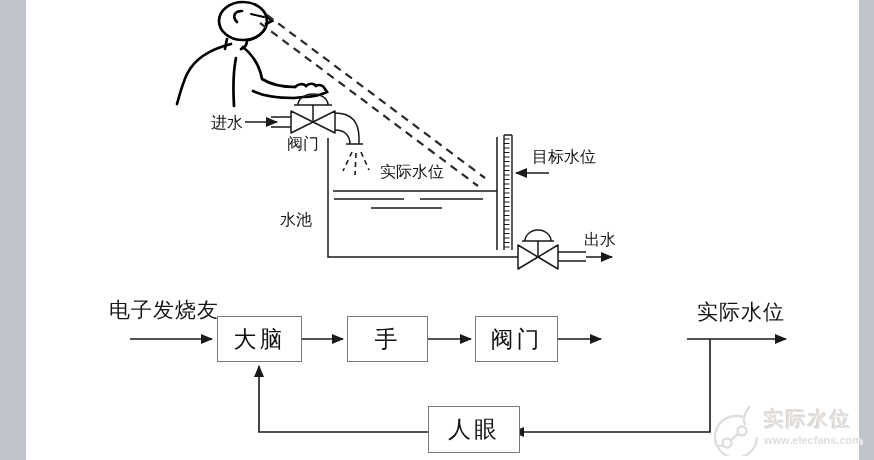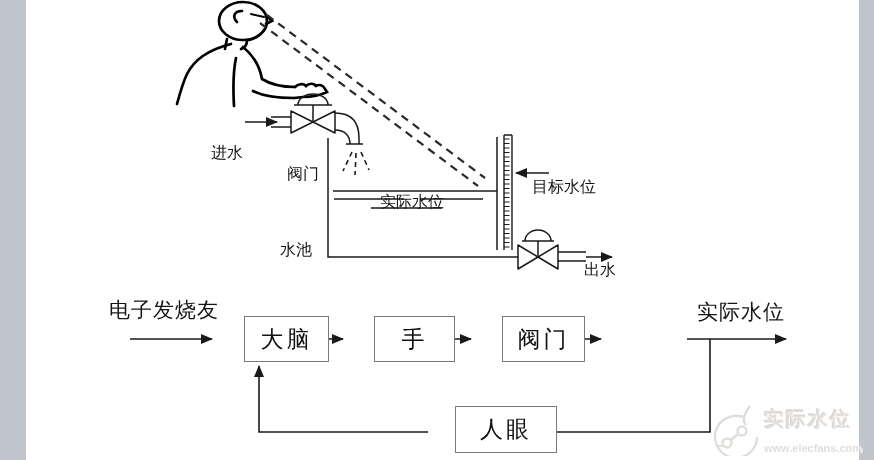--- a/index.html
+++ b/index.html
@@ -6,33 +6,33 @@
   body{width:874px;height:460px;overflow:hidden;background:#c0c4cd;}
   .stage{position:relative;width:874px;height:460px;
          font-family:"Liberation Serif","DejaVu Serif",serif;color:#151515;}
   .paper{position:absolute;left:26px;top:0;width:833px;height:460px;background:#fff;
          box-shadow:0 0 5px rgba(40,45,60,.45);}
   .gutter{position:absolute;top:0;bottom:0;background:var(--gutter,#c0c4cd);}
   .gutter.left{left:0;width:26px;}
   .gutter.right{right:0;width:15px;}
   svg.linework{position:absolute;left:0;top:0;}
   .lbl{position:absolute;white-space:nowrap;line-height:1.1;}
-  .lbl-sm{font-size:16px;margin-top:30px;}
+  .lbl-sm{font-size:16px;}
   .lbl-lg{font-size:21px;letter-spacing:1px;}
   .block{position:absolute;box-sizing:border-box;border:1.6px solid var(--box-border,#7a7a7a);
          background:#fff;display:flex;align-items:center;justify-content:center;
-         font-size:23px;letter-spacing:3px;color:#111;margin-left:27px;}
+         font-size:23px;letter-spacing:3px;color:#111;}
   .watermark{position:absolute;left:706px;top:394px;width:165px;height:64px;}
   .wm-logo{position:absolute;left:4px;top:8px;}
   .wm-title{position:absolute;left:58px;top:12px;font-size:20px;font-weight:bold;
             letter-spacing:2px;color:var(--watermark,#e2dfdd);
             text-shadow:1px 1px 0 #ffffff,-1px -1px 0 #d8d4d1;}
   .wm-url{position:absolute;left:58px;top:40px;font-size:11px;font-weight:bold;
           font-family:"Liberation Sans","DejaVu Sans",sans-serif;
-          color:var(--watermark,#e2dfdd);text-shadow:1px 1px 0 #ffffff;margin-top:8px;}
+          color:var(--watermark,#e2dfdd);text-shadow:1px 1px 0 #ffffff;}
 </style>
 </head>
 <body>
 
 <div class="stage">
 
   <div class="paper"></div>
   <div class="gutter left"></div>
   <div class="gutter right"></div>
 
@@ -115,21 +115,21 @@
 
   <div class="block" style="left:217px;top:316px;width:85px;height:46px">
     <span>大脑</span>
   </div>
   <div class="block" style="left:347px;top:316px;width:81px;height:46px">
     <span>手</span>
   </div>
   <div class="block" style="left:475px;top:316px;width:83px;height:46px">
     <span>阀门</span>
   </div>
-  <div class="block" style="left:428px;top:406px;width:102px;height:47px">
+  <div class="block" style="left:428px;top:406px;width:92px;height:47px">
     <span>人眼</span>
   </div>
 
   <div class="watermark">
     <svg class="wm-logo" width="52" height="54" viewBox="0 0 52 54">
       <g fill="none" stroke="#e0ddda" stroke-width="2.4">
         <path d="M47,35 A21,21 0 1 1 33,15"></path>
         <path d="M40,4 C34,12 32,19 36,23"></path>
         <circle cx="17" cy="41" r="4.5"></circle>
         <circle cx="32" cy="29" r="4.5"></circle>

